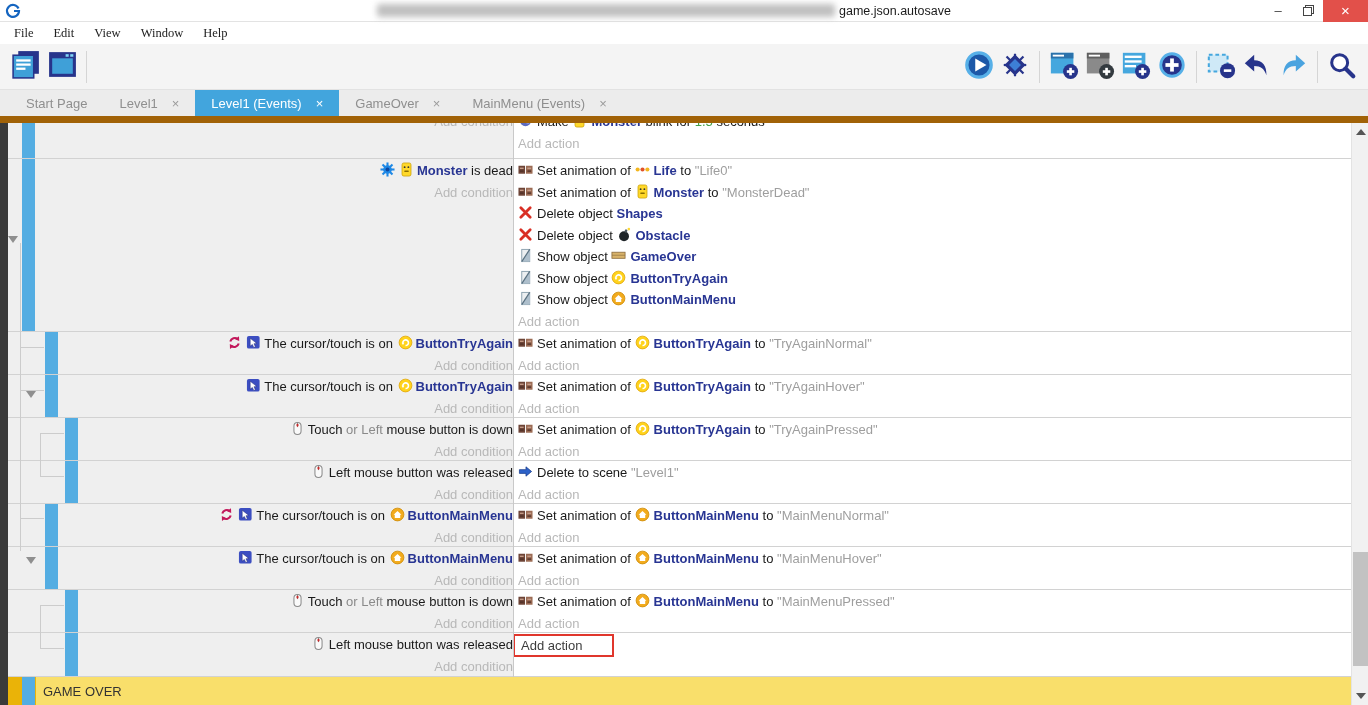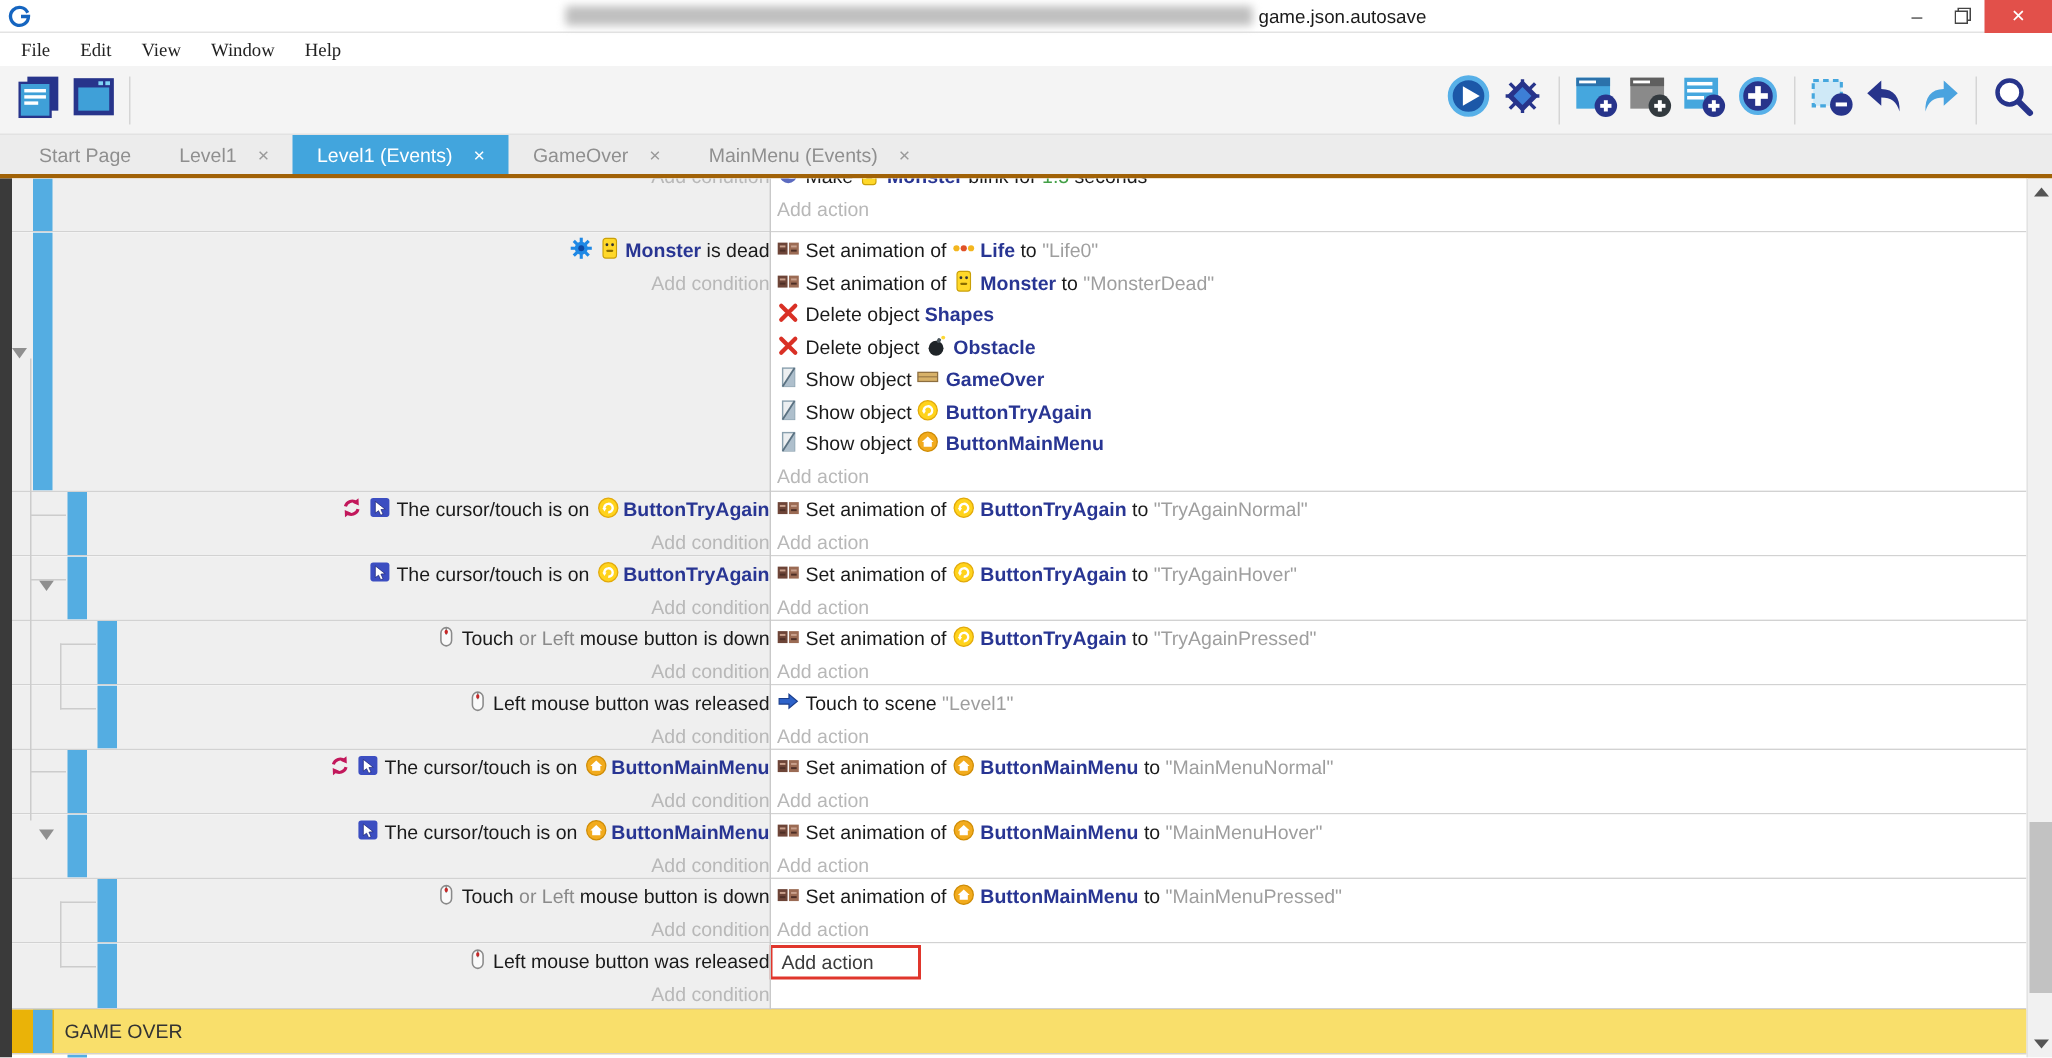--- a/index.html
+++ b/index.html
@@ -32,21 +32,21 @@
   #toolbar .spacer { flex:1; }
 
   
   #tabbar { height:26px; background:#ececec; display:flex; align-items:stretch; padding-left:10px; }
   .tab { display:flex; align-items:center; padding:0 16px; font-size:13px; color:#8f8f8f; }
   .tab .tab-close { margin-left:14px; font-size:13px; color:#9a9a9a; }
   .tab.active { background:#42a5dd; color:#fff;justify-content:flex-end; }
   .tab.active .tab-close { color:#fff; }
 
   
-  #events { position:relative; height:589px; background:#fff; border-top:3px solid #a16207; }
+  #events { position:relative; height:589px; background:#fff; border-top:7px solid #a16207; }
   #dark-strip { position:absolute; left:0; top:0; bottom:0; width:8px; background:#3a3a3a; }
   #rows { margin-left:8px; width:1343px; }
   .erow { display:flex; border-bottom:1px solid #d2d2d2; overflow:hidden; background:#fff; }
   .cond { width:505px; background:#efefef; position:relative; padding-top:1px;text-align:right; }
   .act  { flex:1; background:#fff; padding:1px 0 0 5px; }
   .bar  { position:absolute; top:0; bottom:0; width:13px; background:#54ade2; }
   .cwrap {}
   .erow.clip .cwrap { margin-top:-13px; }
   .ln { height:21.5px; line-height:21.5px; font-size:13px; color:#1a1a1a; white-space:nowrap; }
   .ln .t { color:#1a1a1a; }
@@ -461,21 +461,21 @@
                   <line x1="8" y1="1.5" x2="8" y2="6.5" stroke="#8a8a8a" stroke-width="1"></line>
                   <rect x="6.9" y="3" width="2.2" height="3" rx="1.1" fill="#c62828"></rect>
                 </svg></span><span class="t">Left mouse button was released</span></div>
             <div class="ln ph">Add condition</div>
           </div>
         </div>
         <div class="act">
           <div class="cwrap">
             <div class="ln"><span class="ic"><svg viewBox="0 0 16 16">
                   <path d="M1.5 6h7V3l6 5-6 5v-3h-7z" fill="#2d62c9" stroke="#1b3e8c" stroke-width="0.8"></path>
-                </svg></span><span class="t">Touch to scene </span><span class="s">"Level1"</span></div>
+                </svg></span><span class="t">Delete to scene </span><span class="s">"Level1"</span></div>
             <div class="ln ph">Add action</div>
           </div>
         </div>
       </div>
       <div class="erow" style="height: 43px;">
         <div class="cond">
           <div class="bar" style="left: 37px;"></div>
           <div class="cwrap" style="padding-left: 56px;">
             <div class="ln"><span class="ic"><svg viewBox="0 0 16 16">
                   <path d="M3.5 7A5 5 0 0 1 11.5 4.4" fill="none" stroke="#c2185b" stroke-width="2.2"></path>

